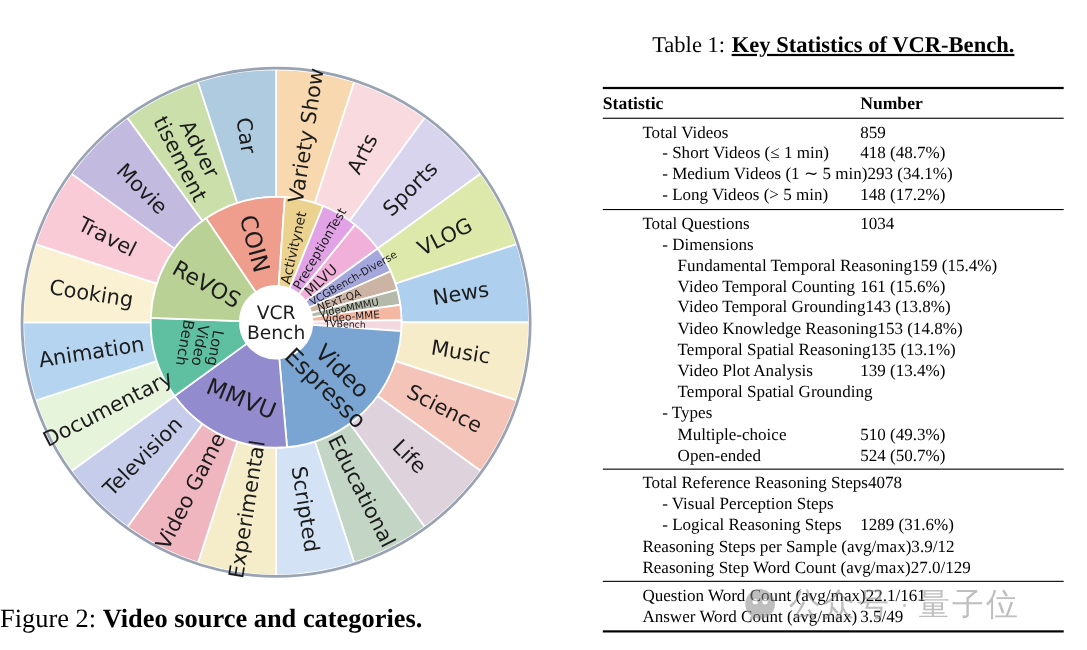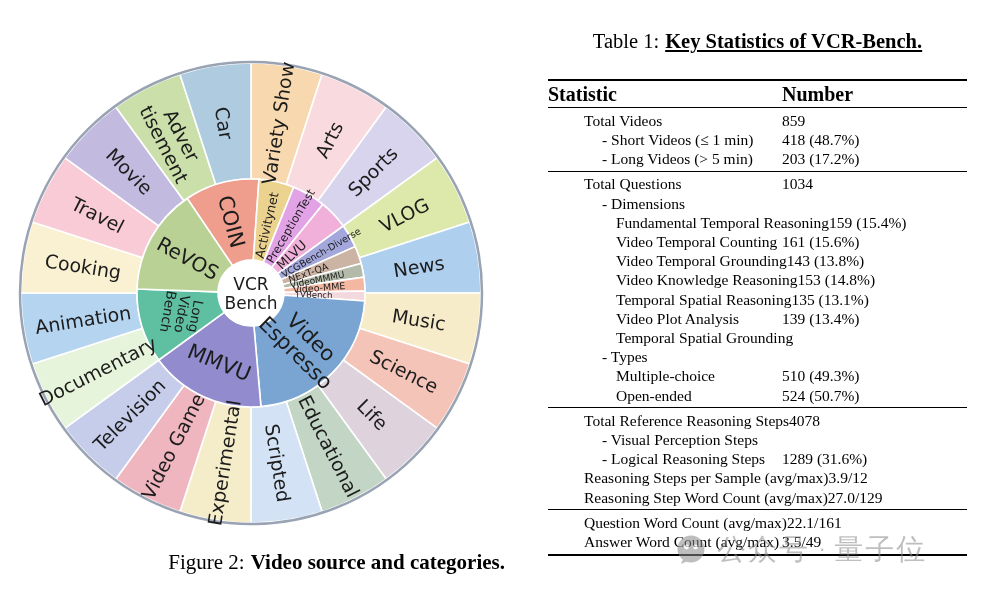--- a/index.html
+++ b/index.html
@@ -1,29 +1,29 @@
 <!DOCTYPE html>
 <html><head>
 <meta charset="utf-8">
 <style>
   html,body{margin:0;padding:0;}
   body{width:988px;height:591px;position:relative;background:#ffffff;overflow:hidden;
        font-family:"Liberation Serif", serif;}
   .figure-panel{position:absolute;left:0;top:0;width:520px;height:591px;}
   #sunburst{position:absolute;left:0;top:0;}
   #sunburst text{font-family:"DejaVu Sans", sans-serif;fill:#1c1c1c;}
-  .fig-caption{position:absolute;left:0;top:550px;width:505px;text-align:right;
-               font-size:21px;color:#000;}
+  .fig-caption{position:absolute;left:0;top:550px;width:505px;text-align:left;
+               font-size:24px;color:#000;}
   .fig-caption b{margin-left:6px;}
   .table-panel{position:absolute;left:548px;top:30px;width:419px;}
   .table-title{font-size:20.5px;text-align:center;margin-bottom:26px;white-space:nowrap;}
   .table-title b{margin-left:6px;text-decoration:underline;}
   .rule{height:0;border-top:1.2px solid #000;}
   .rule.heavy{border-top:2.2px solid #000;}
-  .thead{display:flex;padding:4px 0 3px 0;font-weight:bold;font-size:20px;line-height:19.2px;gap:20px;}
+  .thead{display:flex;padding:4px 0 3px 0;font-weight:bold;font-size:16px;line-height:19.2px;gap:20px;}
   .section{padding:2.5px 0;margin-left:36px;}
   .row{display:flex;font-size:15.5px;line-height:19.2px;white-space:nowrap;}
   .lbl{flex:1;overflow:visible;}
   .val{width:185px;text-align:left;flex-shrink:0;}
   .ind1{padding-left:18px;}
   .ind2{padding-left:32px;}
   .watermark{position:absolute;left:674px;top:530px;display:flex;align-items:center;
              gap:9px;opacity:0.55;z-index:5;pointer-events:none;}
   .wm-text{font-family:Liberation Serif, serif;font-size:29px;color:#8a8a8a;
            letter-spacing:2px;white-space:nowrap;}
@@ -123,22 +123,26 @@
       <div class="section">
         <div class="row">
           <div class="lbl">Total Videos</div>
           <div class="val">859</div>
         </div>
         <div class="row">
           <div class="lbl ind1">- Short Videos (≤ 1 min)</div>
           <div class="val">418 (48.7%)</div>
         </div>
         <div class="row">
+          <div class="lbl ind1">- Medium Videos (1 ∼ 5 min)</div>
+          <div class="val">293 (34.1%)</div>
+        </div>
+        <div class="row">
           <div class="lbl ind1">- Long Videos (&gt; 5 min)</div>
-          <div class="val">203 (17.2%)</div>
+          <div class="val">148 (17.2%)</div>
         </div>
       </div>
       <div class="rule"></div>
       <div class="section">
         <div class="row">
           <div class="lbl">Total Questions</div>
           <div class="val">1034</div>
         </div>
         <div class="row">
           <div class="lbl ind1">- Dimensions</div>

